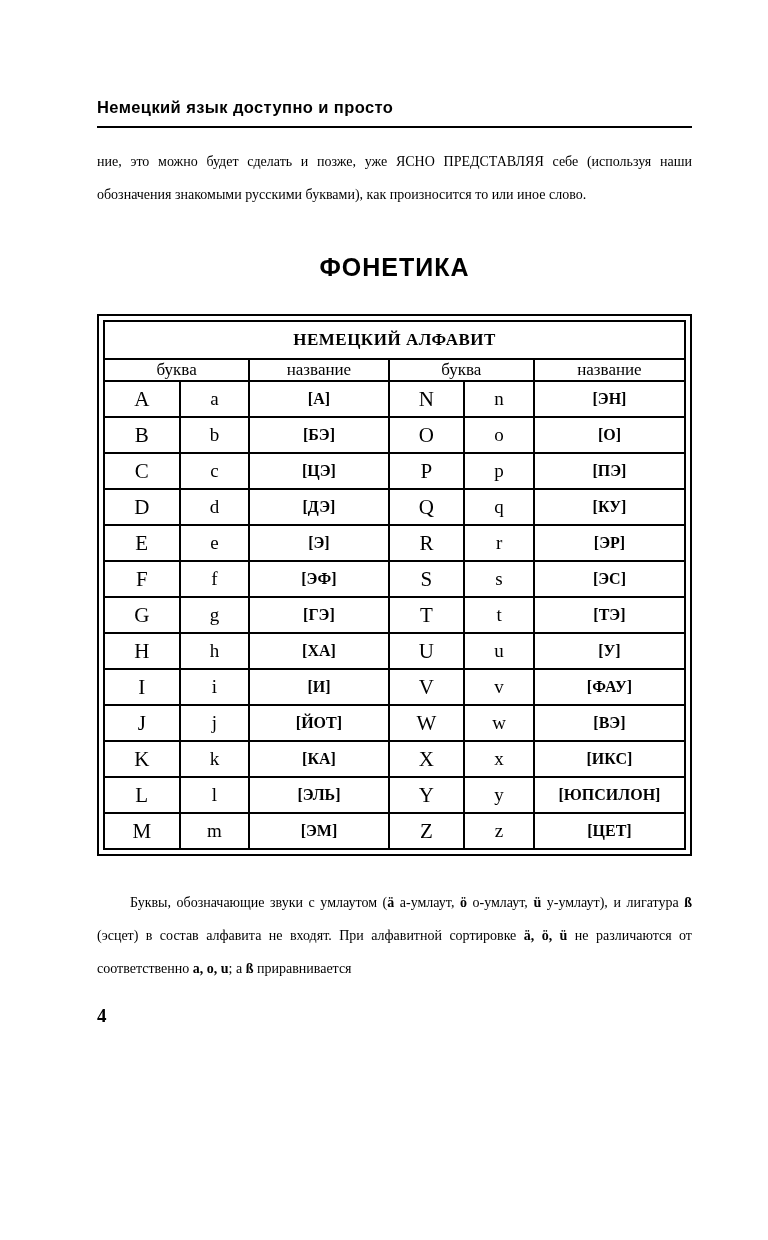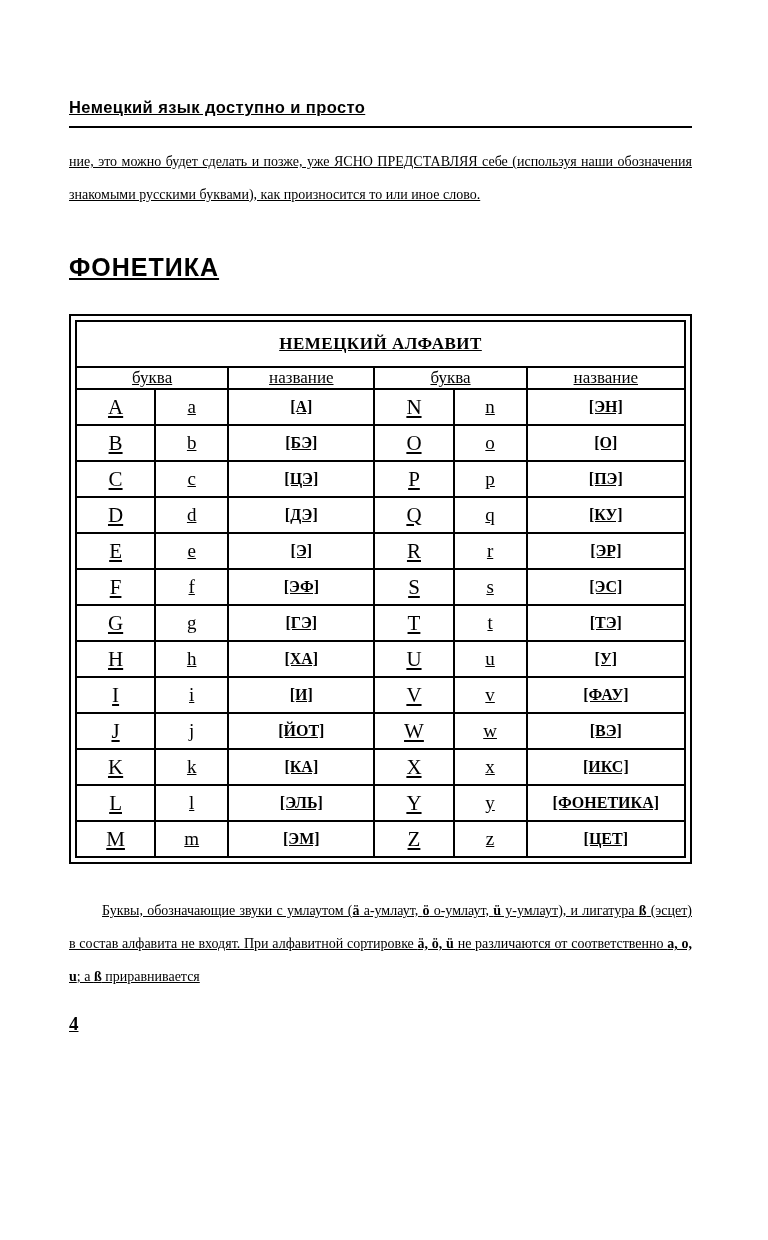--- a/index.html
+++ b/index.html
@@ -7,22 +7,21 @@
   body {
     width: 768px;
     height: 1240px;
     font-family: "Liberation Serif", serif;
     color: #000;
     overflow: hidden;
   }
   .page {
     width: 768px;
     height: 1240px;
-    padding: 98px 76px 0 69px;
-    text-decoration: underline;
+    padding: 98px 76px 0 97px;
   }
   .running-head {
     font-family: "Liberation Sans", sans-serif;
     font-weight: bold;
     font-size: 16.5px;
     letter-spacing: 0.4px;
   }
   .header-rule {
     height: 2px;
     background: #000;
@@ -30,21 +29,21 @@
   }
   .intro-wrap { margin-top: 17px; }
   .para {
     font-size: 14px;
     line-height: 33px;
     text-align: justify;
   }
   .para.indent { text-indent: 33px; }
   .b { font-weight: bold; }
   .section-heading {
-    text-align: left;
+    text-align: center;
     font-family: "Liberation Sans", sans-serif;
     font-weight: bold;
     font-size: 25px;
     letter-spacing: 1px;
     margin-top: 42px;
   }
   .table-frame {
     margin-top: 32px;
     border: 2px solid #000;
     padding: 4px;
@@ -58,21 +57,21 @@
   table.alphabet th, table.alphabet td {
     border: 2px solid #000;
     text-align: center;
     vertical-align: middle;
     overflow: hidden;
   }
   .title-cell {
     font-weight: bold;
     font-size: 17px;
     letter-spacing: 0.5px;
-    height: 46px;
+    height: 38px;
   }
   .colhead {
     font-weight: normal;
     font-size: 17px;
     height: 18px;
   }
   table.alphabet td { height: 36px; }
   td.c-upper { font-size: 21px; }
   td.c-lower { font-size: 19px; }
   td.c-name  { font-weight: bold; font-size: 16px; }
@@ -208,21 +207,21 @@
             <td class="c-upper">X</td>
             <td class="c-lower">x</td>
             <td class="c-name">[ИКС]</td>
           </tr>
           <tr>
             <td class="c-upper">L</td>
             <td class="c-lower">l</td>
             <td class="c-name">[ЭЛЬ]</td>
             <td class="c-upper">Y</td>
             <td class="c-lower">y</td>
-            <td class="c-name">[ФОНЕТИКА]</td>
+            <td class="c-name">[ЮПСИЛОН]</td>
           </tr>
           <tr>
             <td class="c-upper">M</td>
             <td class="c-lower">m</td>
             <td class="c-name">[ЭМ]</td>
             <td class="c-upper">Z</td>
             <td class="c-lower">z</td>
             <td class="c-name">[ЦЕТ]</td>
           </tr>
         </tbody>

